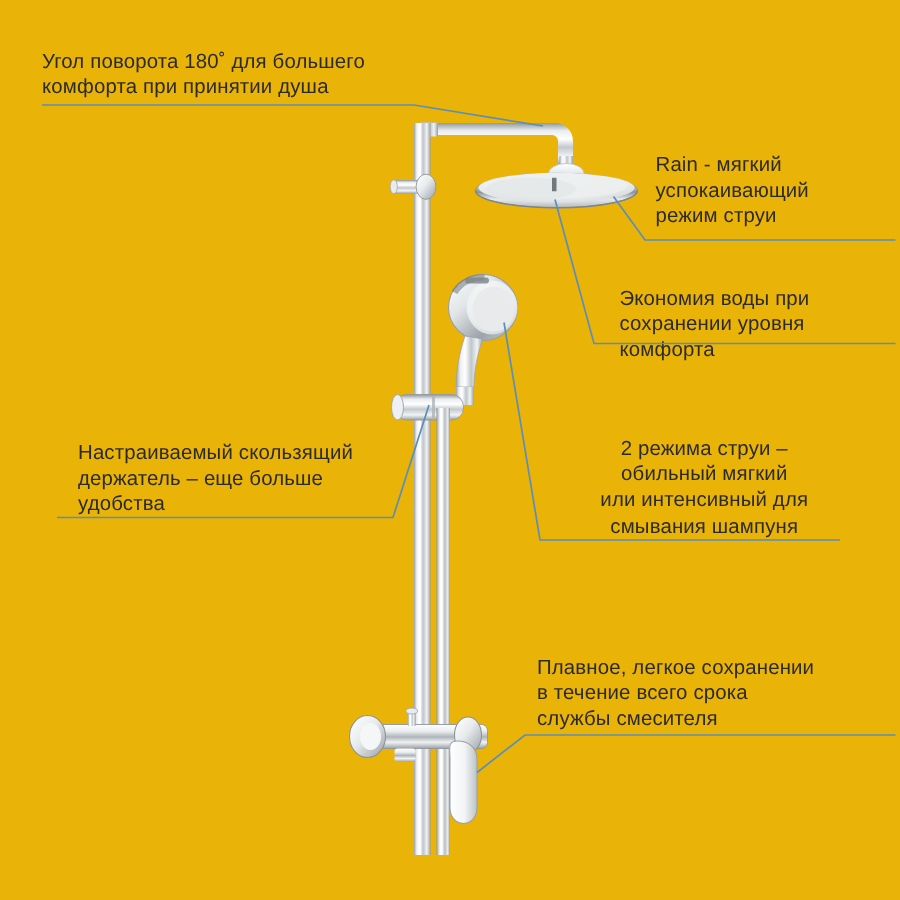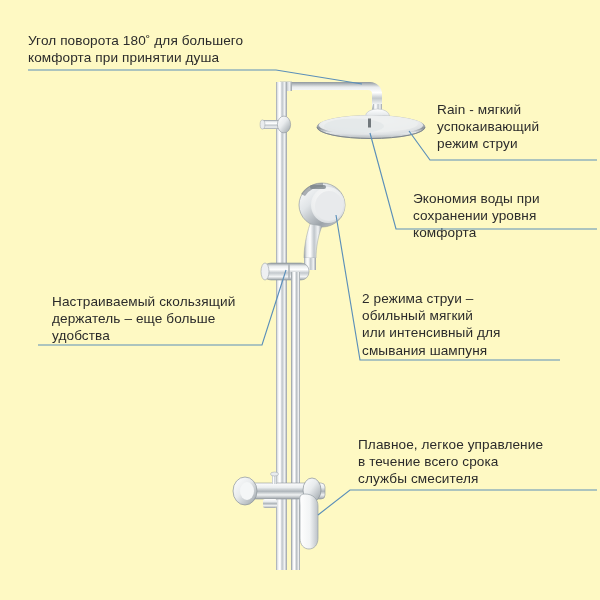--- a/index.html
+++ b/index.html
@@ -7,36 +7,36 @@
   body{
     width:600px;height:600px;
     background:#ffffff;
     font-family:"Liberation Sans","DejaVu Sans",sans-serif;
     overflow:hidden;
     position:relative;
   }
   #stage{
     position:relative;
     width:600px;height:600px;
-    background:#fef9c3;
+    background:#eab308;
   }
   
   .callout{
     position:absolute;
     color:#2b2b2b;
     font-size:13.6px;
     line-height:17.2px;
     white-space:pre-line;
     letter-spacing:.1px;
   }
   .c-topleft{ left:28px;  top:32px;  width:300px; }
   .c-rain{    left:437px; top:101px; width:160px; }
   .c-eco{     left:413px; top:190px; width:180px; }
   .c-holder{  left:35px;  top:293px; width:250px;margin-left:17px; }
-  .c-modes{   left:362px; top:290px; width:215px; }
+  .c-modes{   left:362px; top:290px; width:215px;text-align:center; }
   .c-mixer{   left:358px; top:436px; width:235px; }
 
   
   svg.layer{
     position:absolute;left:0;top:0;
     width:600px;height:600px;
     overflow:visible;
     pointer-events:none;
   }
   svg.layer.leaders{ z-index:5; }
@@ -224,17 +224,17 @@
 
   <div class="callout c-holder">Настраиваемый скользящий
 держатель – еще больше
 удобства</div>
 
   <div class="callout c-modes">2 режима струи –
 обильный мягкий
 или интенсивный для
 смывания шампуня</div>
 
-  <div class="callout c-mixer">Плавное, легкое управление
+  <div class="callout c-mixer">Плавное, легкое сохранении
 в течение всего срока
 службы смесителя</div>
 
 </div>
 
 </body></html>

